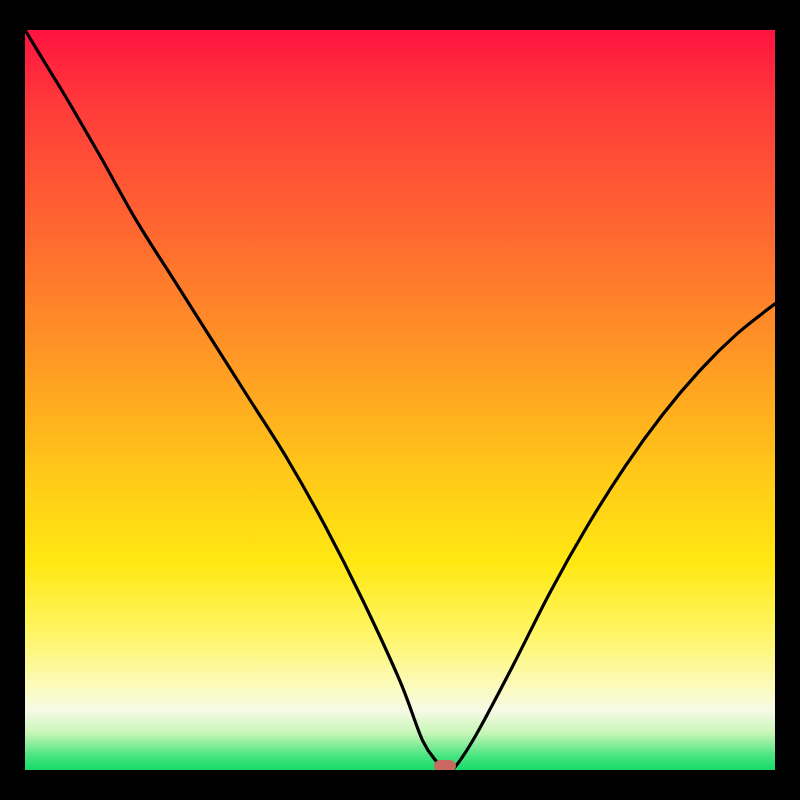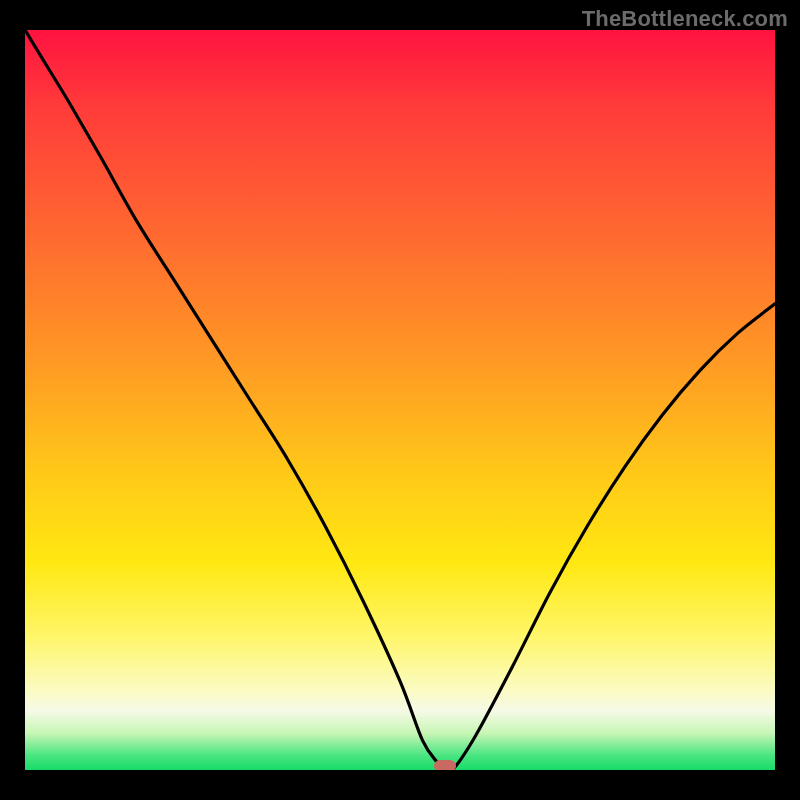--- a/index.html
+++ b/index.html
@@ -70,21 +70,20 @@
     background: #c96a62;
     border-radius: 6px;
     z-index: 4;
     transform: translate(-50%, -50%);
   }
 </style>
 </head>
 <body>
 
 <div class="wrap">
-  <div class="watermark">TheBottleneck.com</div>
 
   <div class="plot-area">
     <div class="gradient"></div>
 
     <svg class="curve" viewBox="0 0 750 740" preserveAspectRatio="none">
       <path id="curve-path" d="M 0,0 C 3.75,6.166666666666667 15,24.666666666666664 22.5,37 C 30,49.333333333333336 36.25,59.19999999999999 45,74 C 53.75,88.80000000000001 63.75,106.06666666666673 75,125.80000000000007 C 86.25,145.5333333333334 100,171.43333333333334 112.5,192.39999999999998 C 125,213.36666666666662 137.5,231.86666666666662 150,251.59999999999997 C 162.5,271.3333333333333 175,291.06666666666666 187.5,310.8 C 200,330.53333333333336 212.5,350.26666666666665 225,370 C 237.5,389.73333333333335 250,408.23333333333335 262.5,429.2 C 275,450.16666666666663 287.5,472.3666666666666 300,495.79999999999995 C 312.5,519.2333333333332 325,543.9 337.5,569.8 C 350,595.6999999999999 365,627.7666666666667 375,651.2 C 385,674.6333333333334 391.25,696.8333333333333 397.5,710.4 C 403.75,723.9666666666667 408.75000000000006,727.6666666666667 412.50000000000006,732.6 C 416.25000000000006,737.5333333333333 417.50000000000006,738.7666666666667 420.00000000000006,740 C 422.50000000000006,741.2333333333333 422.49999999999994,745.55 427.49999999999994,740 C 432.49999999999994,734.45 440,723.9666666666667 450,706.7 C 460,689.4333333333334 475,660.45 487.5,636.4 C 500,612.3499999999999 512.5,585.8333333333333 525,562.4 C 537.5,538.9666666666667 550,516.7666666666667 562.5,495.79999999999995 C 575,474.8333333333333 587.5,455.1 600,436.6 C 612.5,418.1 625,400.83333333333337 637.5,384.8 C 650,368.76666666666665 662.5,353.96666666666664 675,340.4 C 687.5,326.8333333333333 700,314.5 712.5,303.40000000000003 C 725,292.30000000000007 743.75,278.73333333333335 750,273.8" fill="none" stroke="#000" stroke-width="3.2" stroke-linecap="round" stroke-linejoin="round"></path>
     </svg>
 
     <div id="marker" class="marker" style="left: 420px; top: 735.56px; background: rgb(201, 106, 98);"></div>
   </div>

